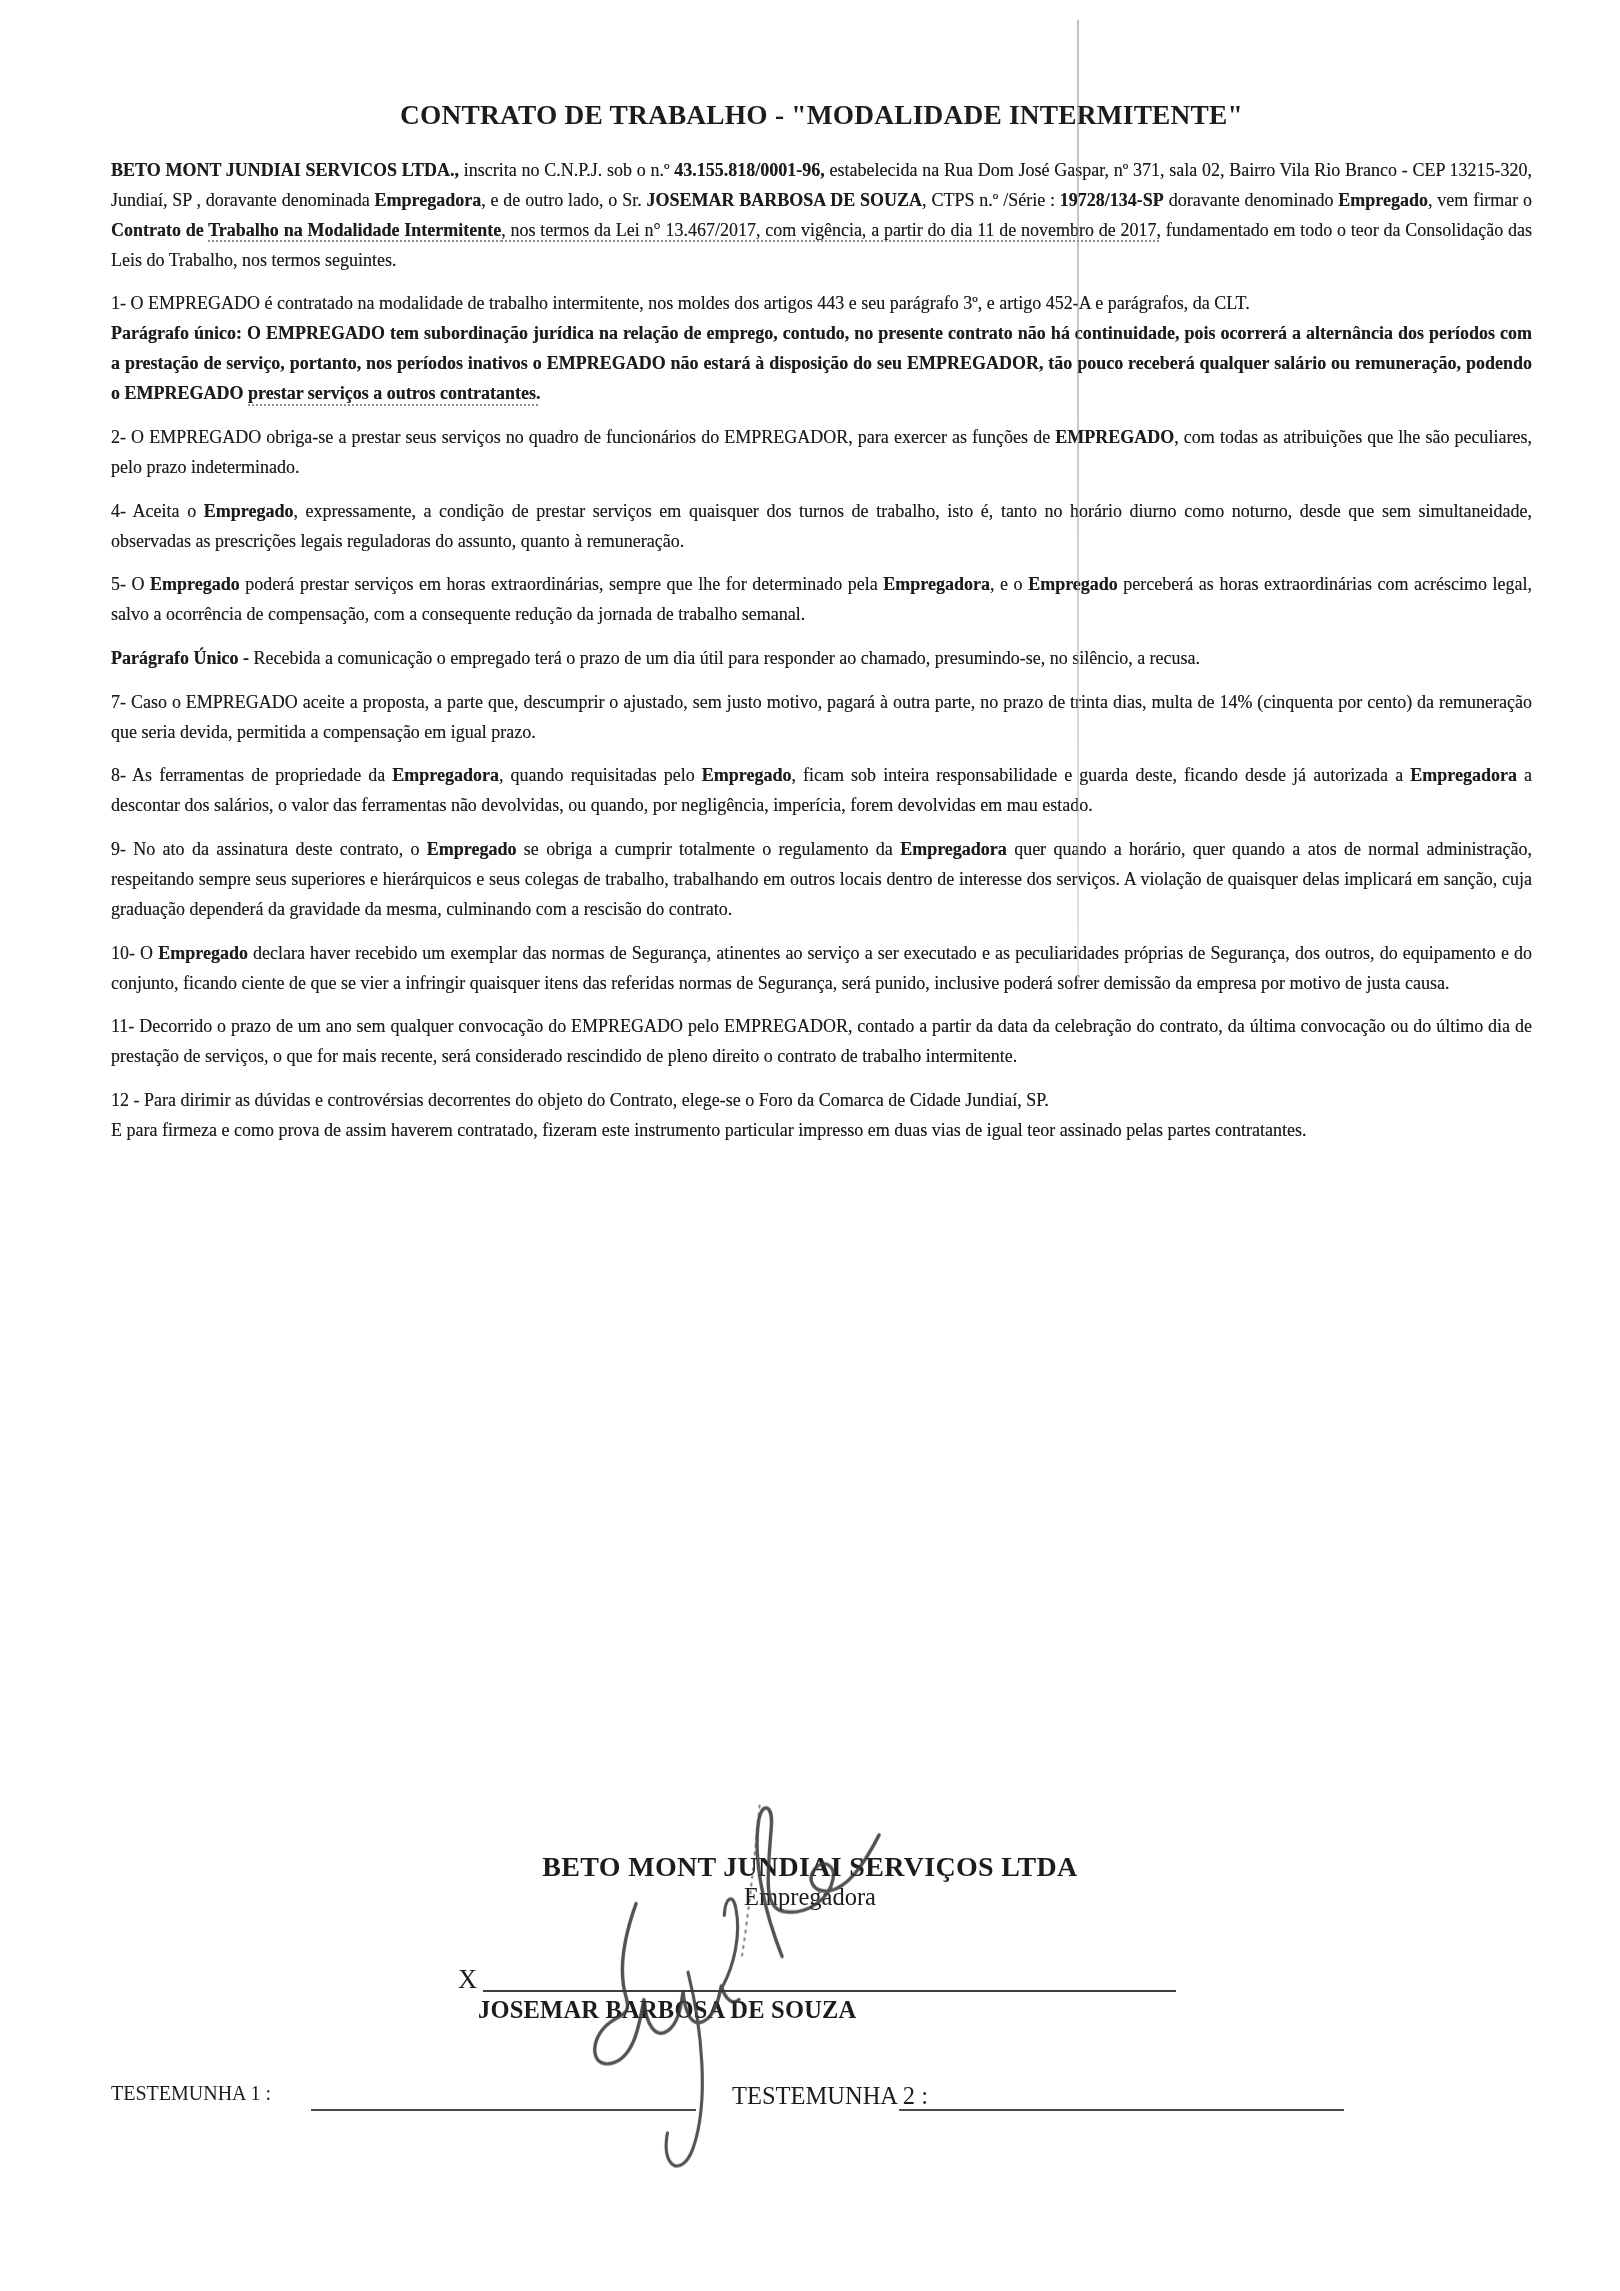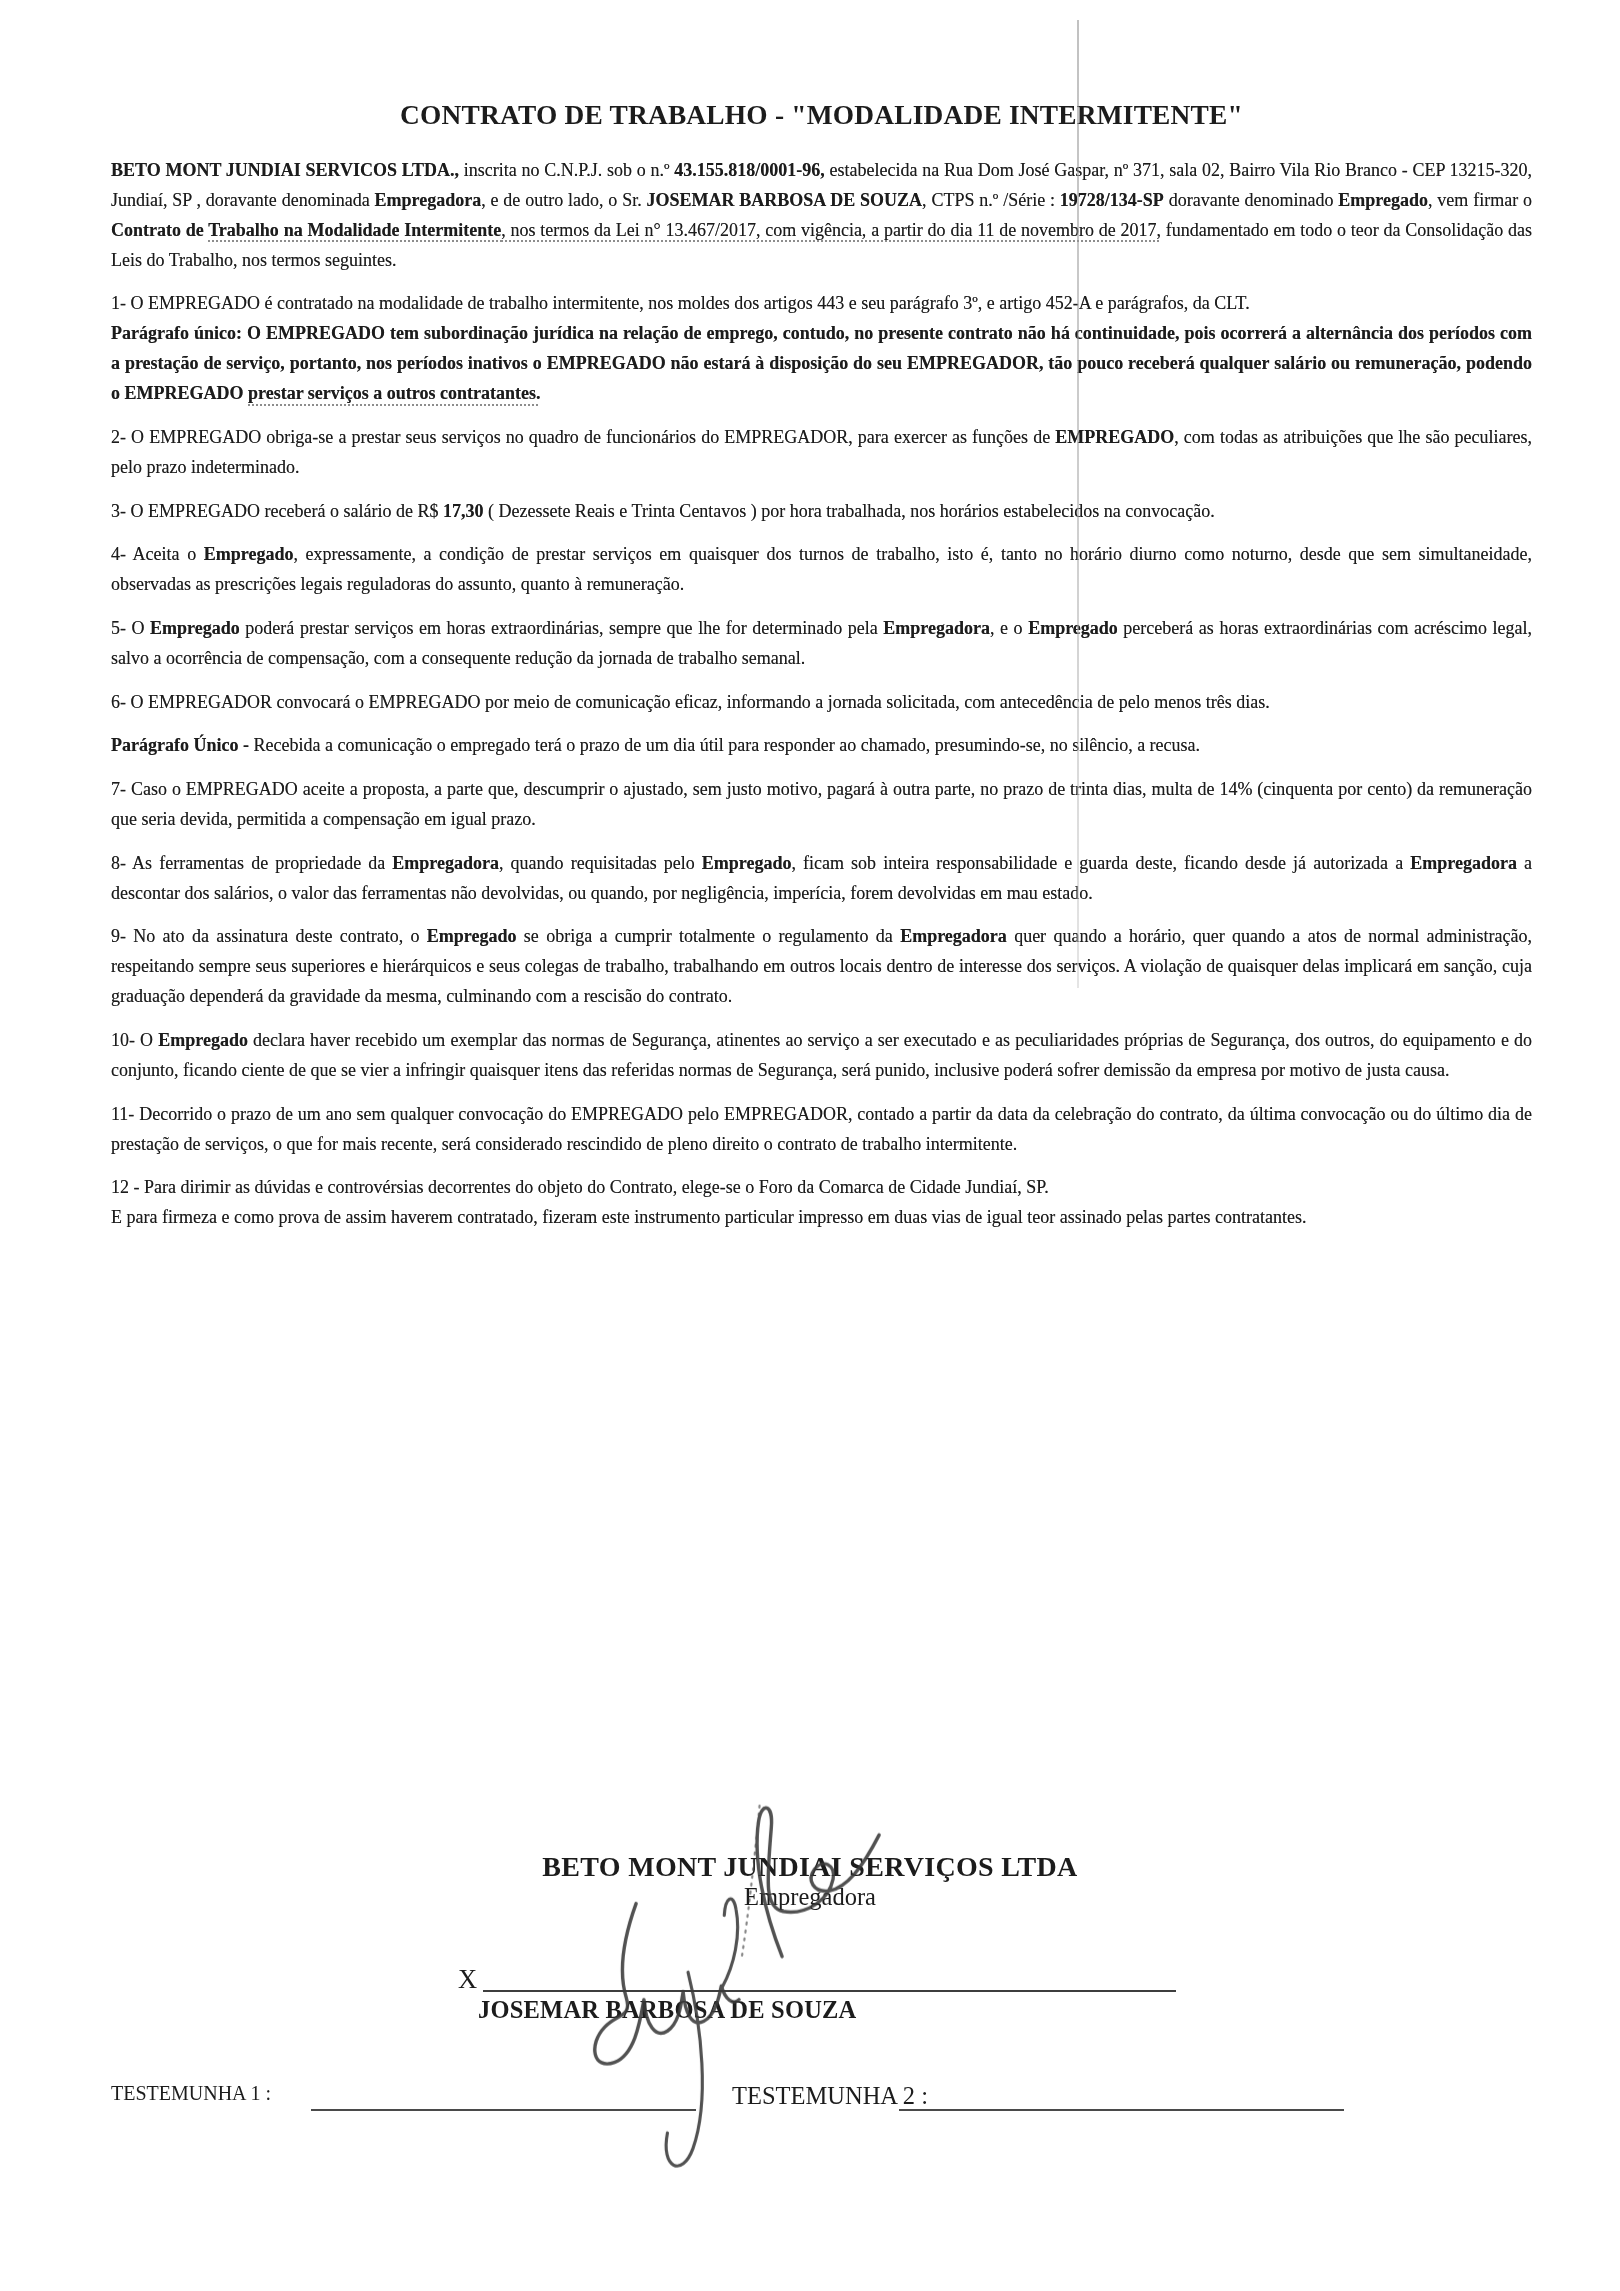--- a/index.html
+++ b/index.html
@@ -63,24 +63,22 @@
 
   <div class="fold-line"></div>
 
   <div class="content">
     <p class="title">CONTRATO DE TRABALHO - "MODALIDADE INTERMITENTE"</p>
 
     <p class="para first"><span class="b">BETO MONT JUNDIAI SERVICOS LTDA.,</span><span> inscrita no C.N.P.J. sob o n.º </span><span class="b">43.155.818/0001-96,</span><span>  estabelecida na Rua Dom José Gaspar, nº 371,  sala 02, Bairro Vila Rio Branco - CEP 13215-320, Jundiaí, SP , doravante denominada </span><span class="b">Empregadora</span><span>, e de outro lado, o Sr. </span><span class="b">JOSEMAR BARBOSA DE SOUZA</span><span>, CTPS  n.º /Série : </span><span class="b">19728/134-SP</span><span> doravante denominado </span><span class="b">Empregado</span><span>,  vem firmar o </span><span class="b">Contrato de </span><span class="b du">Trabalho na Modalidade Intermitente</span><span class="du">, nos termos da Lei n° 13.467/2017, com vigência, a partir do dia 11 de novembro de 2017,</span><span> fundamentado em todo o teor da Consolidação das Leis do Trabalho, nos termos seguintes.</span></p>
     <p class="para"><span>1- O EMPREGADO é contratado na modalidade de trabalho intermitente, nos moldes dos artigos 443 e seu parágrafo 3º, e artigo 452-A e parágrafos, da CLT.</span></p>
     <p class="para tight"><span class="b">Parágrafo único: O EMPREGADO tem subordinação jurídica na relação de emprego, contudo, no presente contrato não há continuidade, pois ocorrerá a alternância dos períodos com a prestação de serviço, portanto, nos períodos inativos o EMPREGADO não estará à disposição do seu EMPREGADOR, tão pouco receberá qualquer salário ou remuneração, podendo o EMPREGADO </span><span class="b du">prestar serviços a outros contratantes.</span></p>
     <p class="para"><span>2- O EMPREGADO obriga-se a prestar seus serviços no quadro de funcionários do EMPREGADOR, para exercer as funções de </span><span class="b">EMPREGADO</span><span>, com todas as atribuições que lhe são peculiares, pelo prazo indeterminado.</span></p>
-    <p class="para"><span>3- O EMPREGADO receberá o salário de R$ </span><span class="b">17,30</span><span> ( Dezessete Reais   e Trinta   Centavos   ) por hora trabalhada, nos horários estabelecidos na convocação.</span></p>
     <p class="para"><span>4- Aceita o </span><span class="b">Empregado</span><span>, expressamente, a condição de prestar serviços em quaisquer dos turnos de trabalho, isto é, tanto no horário diurno como noturno, desde que sem simultaneidade, observadas as prescrições legais reguladoras do assunto, quanto à remuneração.</span></p>
     <p class="para"><span>5- O </span><span class="b">Empregado</span><span> poderá prestar serviços em horas extraordinárias, sempre que lhe for determinado pela </span><span class="b">Empregadora</span><span>, e o </span><span class="b">Empregado</span><span> perceberá as horas extraordinárias com acréscimo legal, salvo a ocorrência de compensação, com a consequente redução da jornada de trabalho semanal.</span></p>
-    <p class="para"><span>6- O EMPREGADOR convocará o EMPREGADO por meio de comunicação eficaz, informando a jornada solicitada, com antecedência de pelo menos três dias.</span></p>
     <p class="para"><span class="b">Parágrafo Único - </span><span>Recebida a comunicação o empregado terá o prazo de um dia útil para responder ao chamado, presumindo-se, no silêncio, a recusa.</span></p>
     <p class="para"><span>7- Caso o EMPREGADO aceite a proposta, a parte que, descumprir o ajustado,  sem justo motivo, pagará à outra parte, no prazo de trinta dias, multa de 14% (cinquenta por cento) da remuneração que seria devida, permitida a compensação em igual prazo.</span></p>
     <p class="para"><span>8- As ferramentas de propriedade da </span><span class="b">Empregadora</span><span>, quando requisitadas pelo </span><span class="b">Empregado</span><span>, ficam sob inteira responsabilidade e guarda deste, ficando desde já autorizada a </span><span class="b">Empregadora</span><span> a descontar dos salários, o valor das ferramentas não devolvidas, ou quando, por negligência, imperícia, forem devolvidas em mau estado.</span></p>
     <p class="para"><span>9- No ato da assinatura deste contrato, o </span><span class="b">Empregado</span><span> se obriga a cumprir totalmente o regulamento da </span><span class="b">Empregadora</span><span> quer quando a horário, quer quando a atos de normal administração, respeitando sempre seus superiores e hierárquicos e seus colegas de trabalho, trabalhando em outros locais dentro de interesse dos serviços. A violação de quaisquer delas implicará em sanção, cuja graduação dependerá da gravidade da mesma, culminando com a rescisão do contrato.</span></p>
     <p class="para"><span>10- O </span><span class="b">Empregado</span><span> declara haver recebido um exemplar das normas de Segurança, atinentes ao serviço a ser executado e as peculiaridades próprias de Segurança, dos outros, do equipamento e do conjunto, ficando ciente de que se vier a infringir quaisquer itens das referidas normas de Segurança, será punido, inclusive poderá sofrer demissão da empresa por motivo de justa causa.</span></p>
     <p class="para"><span>11- Decorrido o prazo de um ano sem qualquer convocação do EMPREGADO pelo EMPREGADOR, contado a partir da data da celebração do contrato, da última convocação ou do último dia de prestação de serviços, o que for mais recente, será considerado rescindido de pleno direito o contrato de trabalho intermitente.</span></p>
     <p class="para"><span>12 - Para dirimir as dúvidas e controvérsias decorrentes do objeto do Contrato, elege-se o Foro da Comarca de Cidade Jundiaí, SP.</span></p>
     <p class="para tight"><span>E para firmeza e como prova de assim haverem contratado, fizeram este instrumento particular impresso em duas vias de igual teor assinado pelas partes contratantes.</span></p>
   </div>
 

